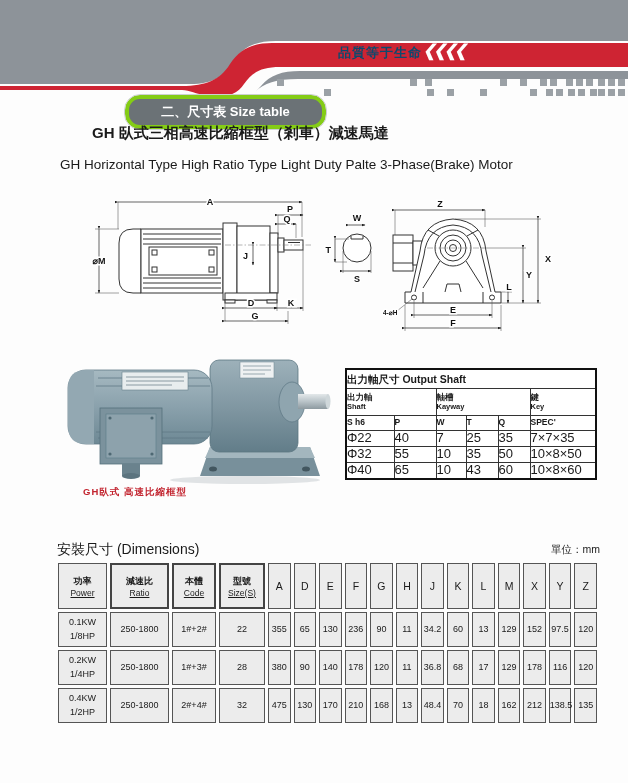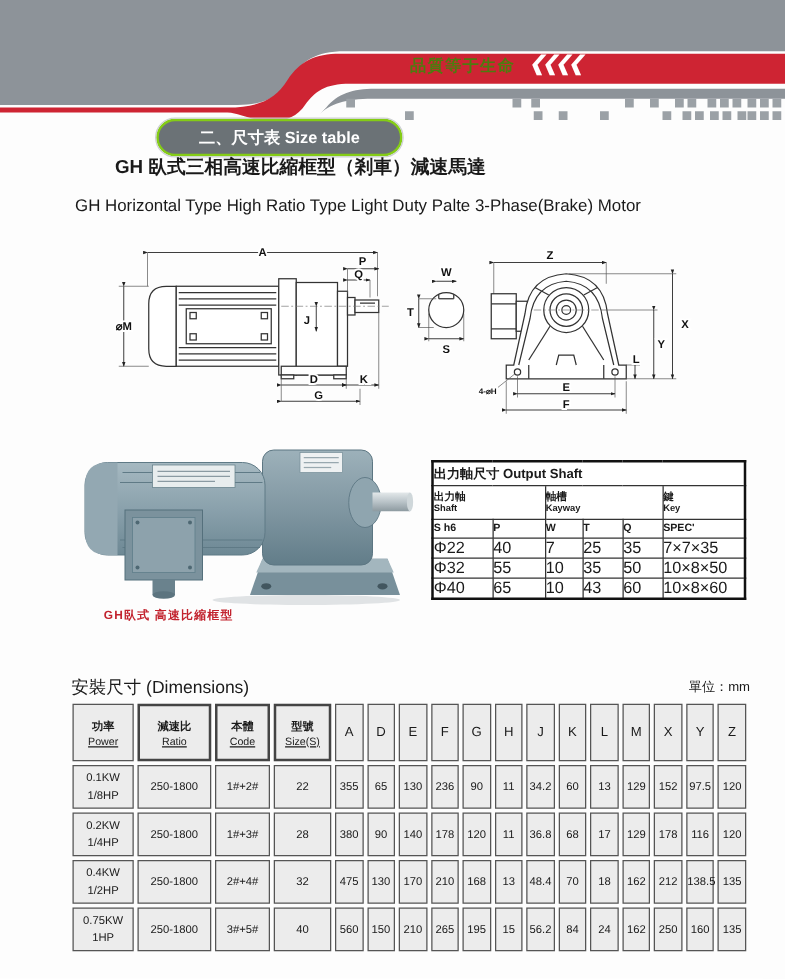--- a/index.html
+++ b/index.html
@@ -1,26 +1,26 @@
 <!DOCTYPE html>
 <html><head>
 <meta charset="utf-8">
 <style>
   html,body{margin:0;padding:0;background:#fff;}
   .page{position:relative;width:628px;height:783px;background:#fdfdfd;overflow:hidden;
         font-family:"Liberation Sans",sans-serif;color:#1a1a1a;}
   
   .banner{position:absolute;left:0;top:0;width:628px;height:130px;}
-  .slogan{position:absolute;left:328px;top:44px;width:104px;text-align:left;color:#4d7c0f;
+  .slogan{position:absolute;left:328px;top:44px;width:104px;text-align:center;color:#0c4a6e;
           font-size:13px;font-weight:bold;letter-spacing:1px;}
   .chevrons{position:absolute;left:424px;top:41px;color:#fff;font-size:16px;font-weight:bold;
             letter-spacing:-3px;transform:skewX(-12deg);}
   
   .pill{position:absolute;left:125px;top:95px;width:193px;height:26px;background:#6b7276;
-        border:2px solid #84cc16;outline:1px solid #cdd0d2;border-radius:15px;color:#fff;
+        border:4px solid #84cc16;outline:1px solid #cdd0d2;border-radius:15px;color:#fff;
         font-size:13px;font-weight:bold;display:flex;align-items:center;justify-content:center;}
   
   .title-zh{position:absolute;left:58px;top:124px;font-size:15px;font-weight:bold;margin-left:34px;}
   .title-en{position:absolute;left:60px;top:157px;font-size:13.5px;}
   
   .drawing{position:absolute;}
   .drawing svg{display:block;}
   .ln{stroke:#333;stroke-width:1;fill:none;}
   .fw{stroke:#333;stroke-width:1;fill:#fff;}
   .dim{stroke:#222;stroke-width:.7;fill:none;}
@@ -457,36 +457,16 @@
           <td>168</td>
           <td>13</td>
           <td>48.4</td>
           <td>70</td>
           <td>18</td>
           <td>162</td>
           <td>212</td>
           <td>138.5</td>
           <td>135</td>
         </tr>
-        <tr>
-          <td>0.75KW
-1HP</td>
-          <td>250-1800</td>
-          <td>3#+5#</td>
-          <td>40</td>
-          <td>560</td>
-          <td>150</td>
-          <td>210</td>
-          <td>265</td>
-          <td>195</td>
-          <td>15</td>
-          <td>56.2</td>
-          <td>84</td>
-          <td>24</td>
-          <td>162</td>
-          <td>250</td>
-          <td>160</td>
-          <td>135</td>
-        </tr>
       </tbody>
   </table>
 
 </div>
 
 </body></html>

